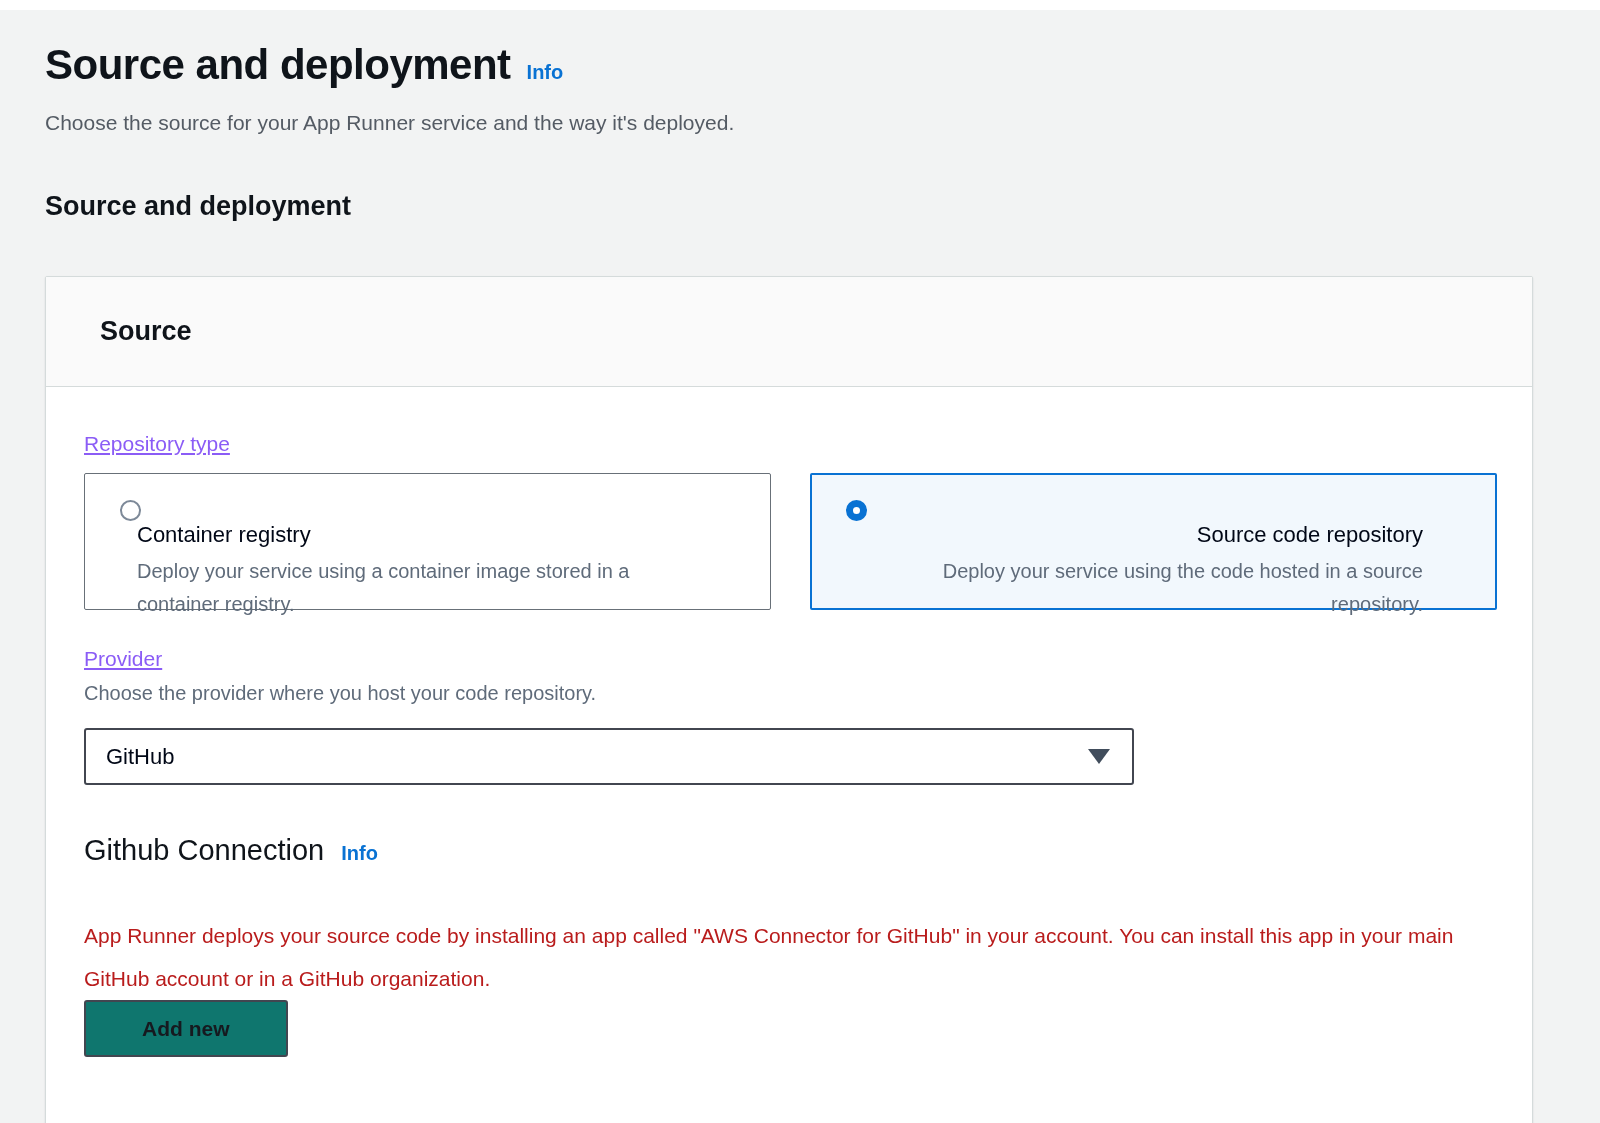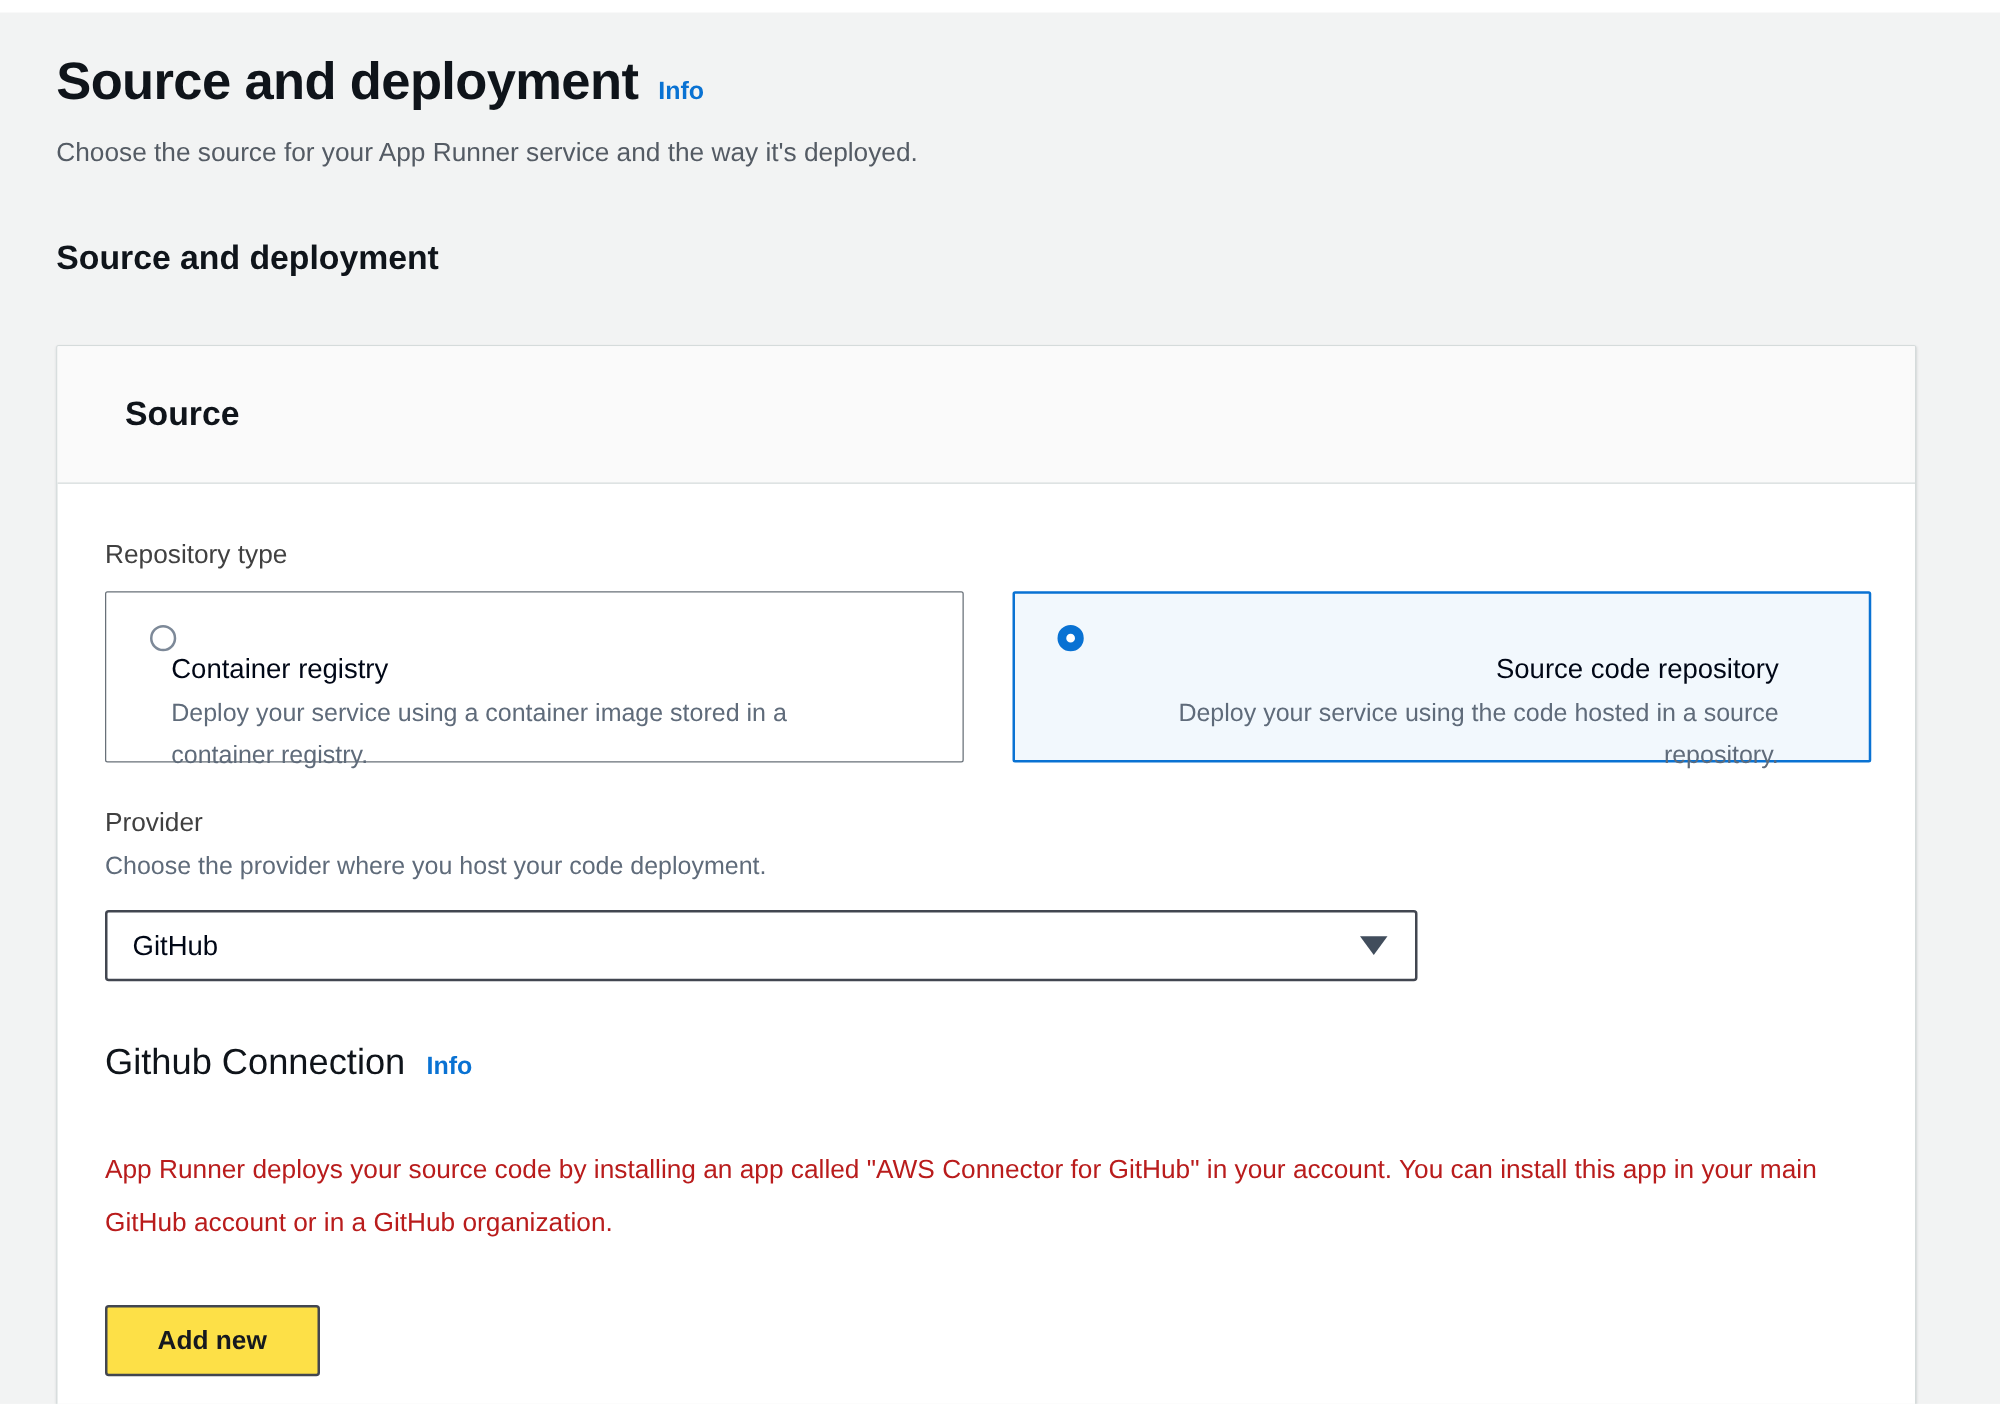--- a/index.html
+++ b/index.html
@@ -67,21 +67,22 @@
     line-height: 33px;
     font-weight: 700;
     color: #0f141a;
   }
   .card-body {
     padding: 44px 38px 40px 38px;
   }
   .field-label {
     font-size: 21px;
     line-height: 26px;
-    color: #404040;
+    color: #8b5cf6;
+    text-decoration: underline;
   }
   .tiles {
     margin-top: 16px;
     display: grid;
     grid-template-columns: 687px 687px;
     column-gap: 39px;
   }
   .tile {
     height: 137px;
     border: 1px solid #687078;
@@ -166,26 +167,25 @@
     color: #0f141a;
   }
   .connection-desc {
     margin-top: 46px;
     font-size: 21px;
     line-height: 43px;
     color: #b91c1c;
     max-width: 1390px;
   }
   .btn-normal {
-    margin-top: 44px;
     display: inline-block;
-    background: #fde047;
+    background: #0f766e;
     border: 2px solid #424650;
     border-radius: 3px;
-    padding: 13px 40px;
+    padding: 13px 56px;
     font-size: 21px;
     line-height: 27px;
     font-weight: 700;
     color: #16191f;
     cursor: pointer;
     font-family: "Liberation Sans", sans-serif;
   }
 </style>
 </head>
 <body>
@@ -226,21 +226,21 @@
           <div class="tile-text">
             <div class="tile-title">Source code repository</div>
             <div class="tile-desc">Deploy your service using the code hosted in a source repository.</div>
           </div>
         </div>
 
       </div>
 
       <div class="provider-block">
         <div class="field-label">Provider</div>
-        <div class="field-desc">Choose the provider where you host your code deployment.</div>
+        <div class="field-desc">Choose the provider where you host your code repository.</div>
         <div class="select-box">
           <span class="select-value">GitHub</span>
           <span class="caret-down"></span>
         </div>
       </div>
 
       <div class="sub-section-row">
         <div class="sub-section-title">Github Connection</div>
         <a class="info-link">Info</a>
       </div>

